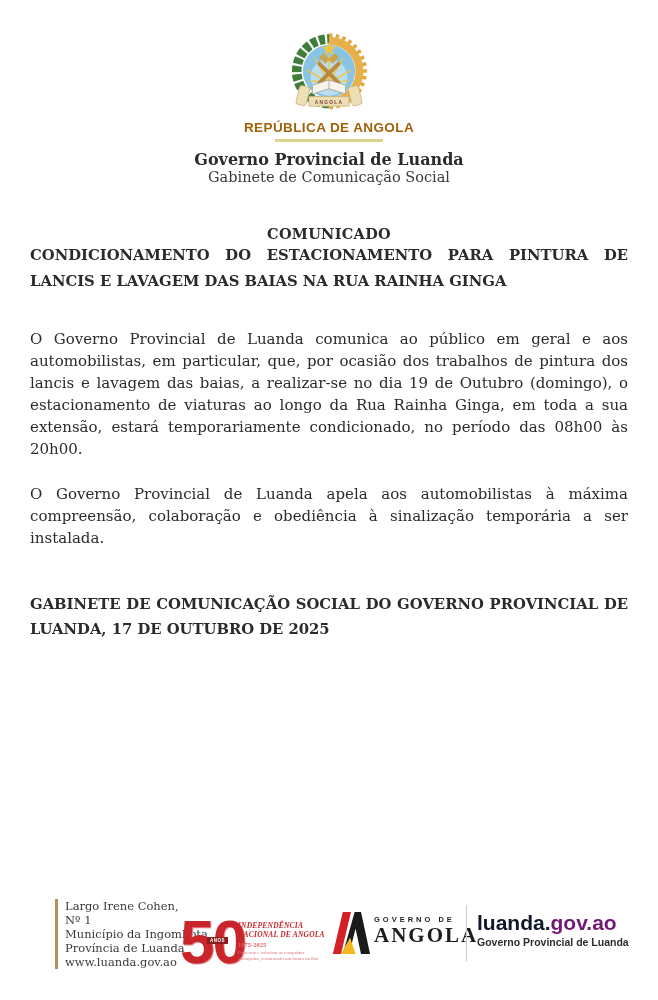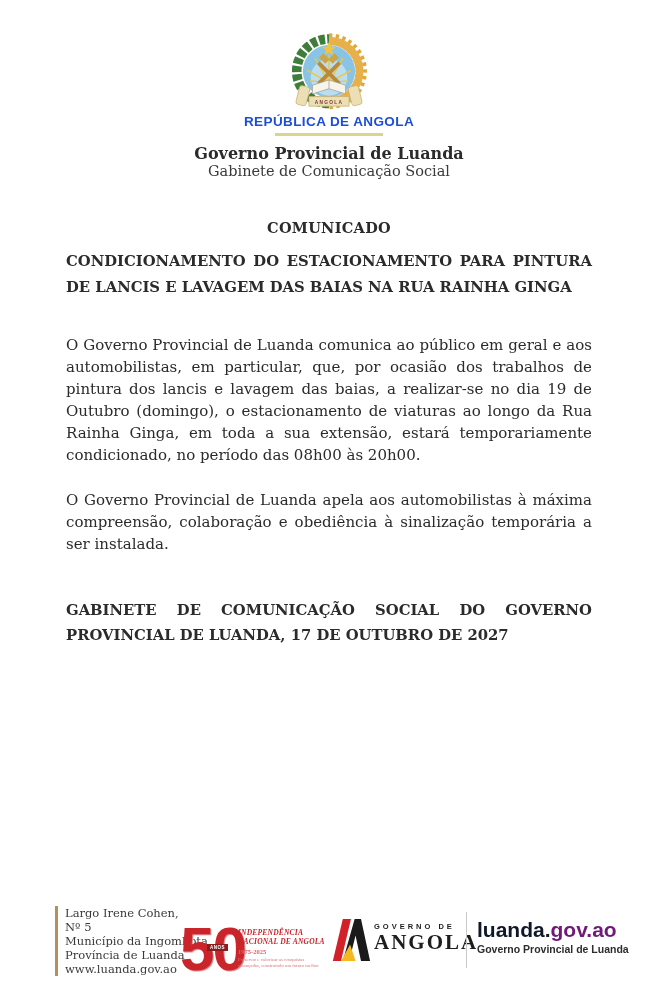--- a/index.html
+++ b/index.html
@@ -11,45 +11,46 @@
     margin: 0 auto;
     background: #ffffff;
     font-family: "DejaVu Serif", serif;
     color: #2b2b2b;
     overflow: hidden;
   }
   
   .header { text-align: center; padding-top: 32px; }
   .emblem-wrap { display: flex; justify-content: center; }
   .republic {
+    margin-top: 6px;
     font-family: "Liberation Sans", sans-serif;
     font-weight: bold;
     font-size: 13.5px;
     letter-spacing: 0.4px;
-    color: #1d4ed8;
+    color: #a16207;
   }
   .gold-rule {
     width: 108px; height: 3px;
     margin: 4px auto 8px auto;
     background: #dcd48a;
   }
   .org-name { font-size: 16px; font-weight: bold; color: #2b2b2b; }
   .dept-name { font-size: 14.5px; color: #3a3a3a; }
 
   
-  .doc-body { padding: 0 66px; }
+  .doc-body { padding: 0 30px; }
   .doc-title {
     margin-top: 40px;
     text-align: center;
     font-weight: bold;
     font-size: 14.5px;
     letter-spacing: 0.3px;
   }
   .doc-subject {
-    margin-top: 12px;
+    margin-top: 0;
     font-weight: bold;
     font-size: 14.8px;
     line-height: 1.75;
     text-align: justify;
   }
   .doc-par {
     font-size: 15px;
     line-height: 1.47;
     text-align: justify;
   }
@@ -57,21 +58,21 @@
   .par-2 { margin-top: 23px; }
   .doc-signoff {
     margin-top: 42px;
     font-weight: bold;
     font-size: 14.8px;
     line-height: 1.7;
     text-align: justify;
   }
 
   
-  .footer { position: absolute; left: 0; bottom: 8px; width: 658px; height: 92px; }
+  .footer { position: absolute; left: 0; bottom: 15px; width: 658px; height: 92px; }
   .addr-block {
     position: absolute; left: 55px; top: 6px;
     border-left: 3px solid #b3905f;
     padding-left: 7px;
     font-size: 11.5px;
     line-height: 1.22;
     color: #3a3a3a;
   }
   .anniv-50 {
     position: absolute; left: 180px; top: 18px;
@@ -173,28 +174,28 @@
     <div class="gold-rule"></div>
     <div class="org-name">Governo Provincial de Luanda</div>
     <div class="dept-name">Gabinete de Comunicação Social</div>
   </div>
 
   <div class="doc-body">
     <div class="doc-title">COMUNICADO</div>
     <p class="doc-subject">CONDICIONAMENTO DO ESTACIONAMENTO PARA PINTURA DE LANCIS E LAVAGEM DAS BAIAS NA RUA RAINHA GINGA</p>
     <p class="doc-par par-1">O Governo Provincial de Luanda comunica ao público em geral e aos automobilistas, em particular, que, por ocasião dos trabalhos de pintura dos lancis e lavagem das baias, a realizar-se no dia 19 de Outubro (domingo), o estacionamento de viaturas ao longo da Rua Rainha Ginga, em toda a sua extensão, estará temporariamente condicionado, no período das 08h00 às 20h00.</p>
     <p class="doc-par par-2">O Governo Provincial de Luanda apela aos automobilistas à máxima compreensão, colaboração e obediência à sinalização temporária a ser instalada.</p>
-    <p class="doc-signoff">GABINETE DE COMUNICAÇÃO SOCIAL DO GOVERNO PROVINCIAL DE LUANDA, 17 DE OUTUBRO DE 2027</p>
+    <p class="doc-signoff">GABINETE DE COMUNICAÇÃO SOCIAL DO GOVERNO PROVINCIAL DE LUANDA, 17 DE OUTUBRO DE 2025</p>
   </div>
 
   <div class="footer">
 
     <div class="addr-block">
       <div>Largo Irene Cohen,</div>
-      <div>Nº 5</div>
+      <div>Nº 1</div>
       <div>Município da Ingombota</div>
       <div>Província de Luanda</div>
       <div>www.luanda.gov.ao</div>
     </div>
 
     <div class="anniv-50">50</div>
     <div class="anniv-anos">ANOS</div>
 
     <div class="anniv-text">
       <div class="anniv-line1">INDEPENDÊNCIA</div>

